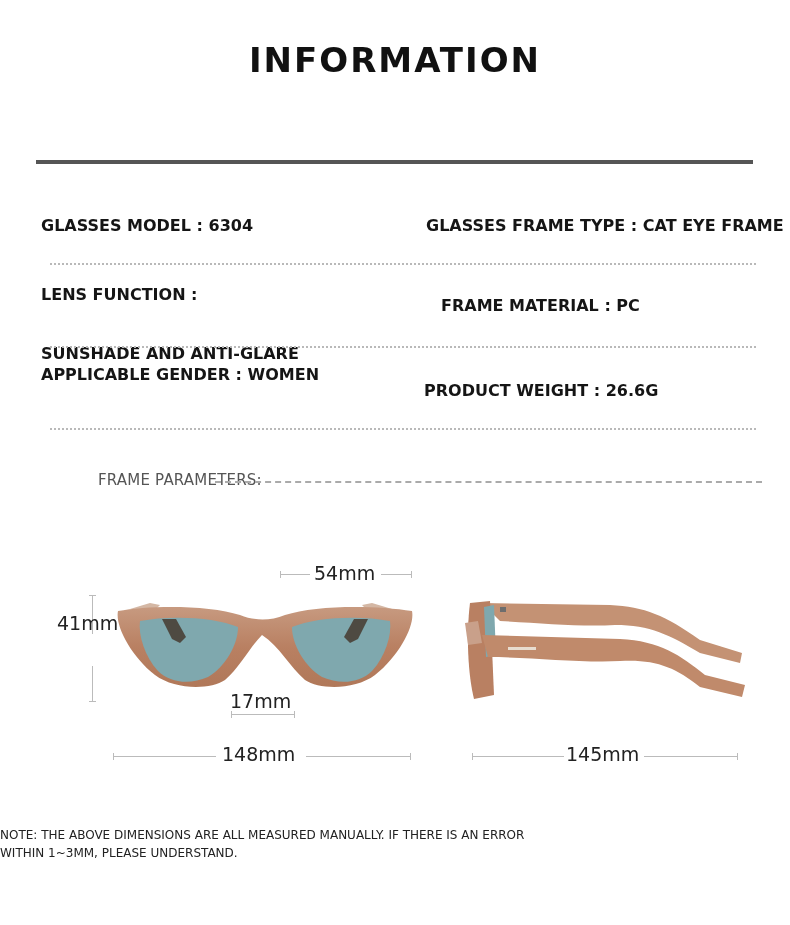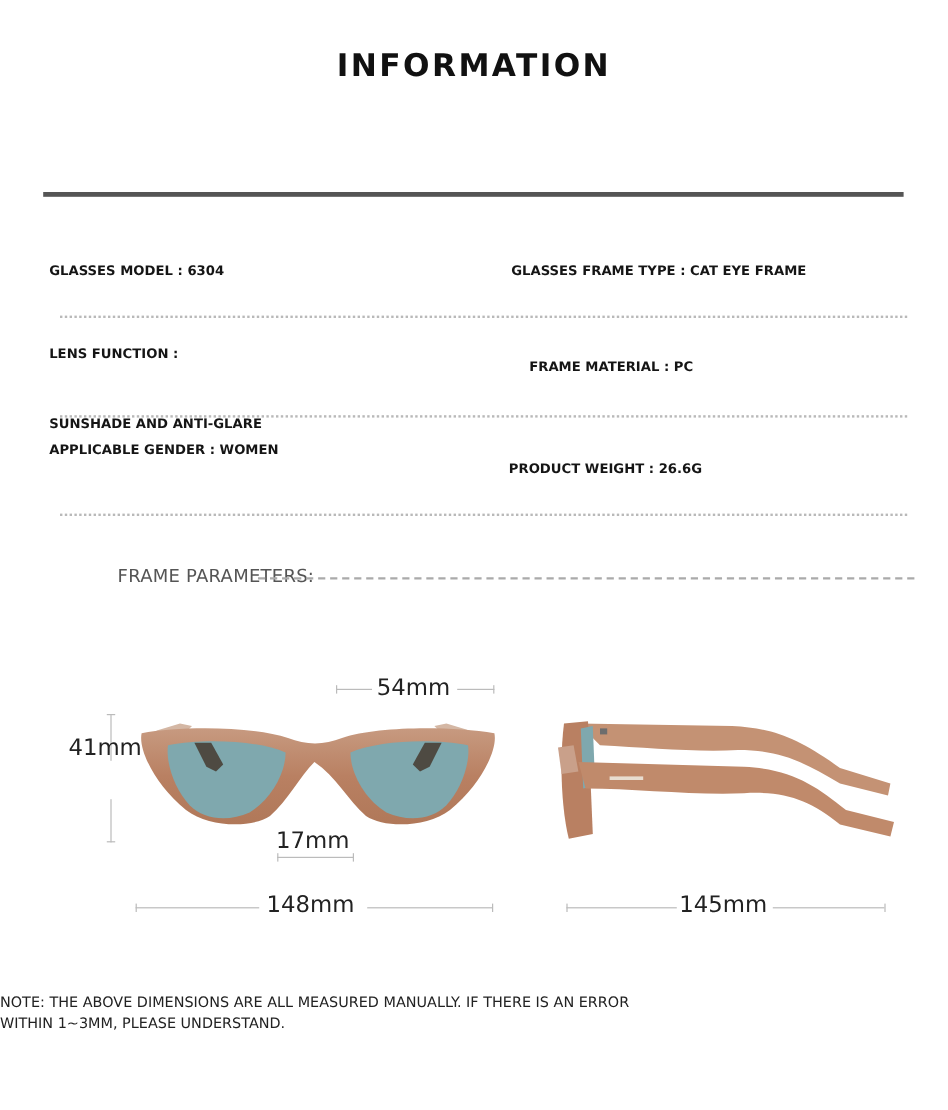--- a/index.html
+++ b/index.html
@@ -1,20 +1,20 @@
 <!DOCTYPE html>
 <html><head>
   <meta charset="utf-8">
   <style>
     html, body { margin: 0; padding: 0; background: #ffffff; }
     body { width: 790px; height: 925px; position: relative; overflow: hidden; font-family: "DejaVu Sans", sans-serif; color: #111; }
     .abs { position: absolute; }
-    .title { left: 0; width: 790px; top: 40px; text-align: center; font-weight: bold; font-size: 26px; letter-spacing: 2px; color: #111; }
+    .title { left: 0; width: 790px; top: 40px; text-align: center; font-weight: bold; font-size: 34px; letter-spacing: 2px; color: #111; }
     .rule { left: 36px; width: 717px; top: 160px; height: 4px; background: #555; }
-    .spec { font-size: 11px; font-weight: bold; color: #151515; line-height: 22px; white-space: nowrap; }
+    .spec { font-size: 16px; font-weight: bold; color: #151515; line-height: 22px; white-space: nowrap; }
     .dots { left: 50px; width: 706px; height: 0; border-top: 2px dotted #b9b9b9; }
     .fp-label { left: 58px; top: 471px; font-size: 15px; color: #555; letter-spacing: 0.2px; margin-left: 40px; }
     .fp-dash { left: 215px; width: 547px; top: 481px; height: 0; border-top: 2px dashed #aaa; }
     .dim-text { font-size: 19px; color: #222; white-space: nowrap; text-align: right; }
     .hline { height: 1px; background: #bbb; }
     .vline { width: 1px; background: #bbb; }
     .tick-v { width: 1px; height: 7px; background: #bbb; }
     .tick-h { height: 1px; width: 7px; background: #bbb; }
     .note { left: 0; width: 790px; font-size: 12px; color: #222; line-height: 17px; }
   </style>

